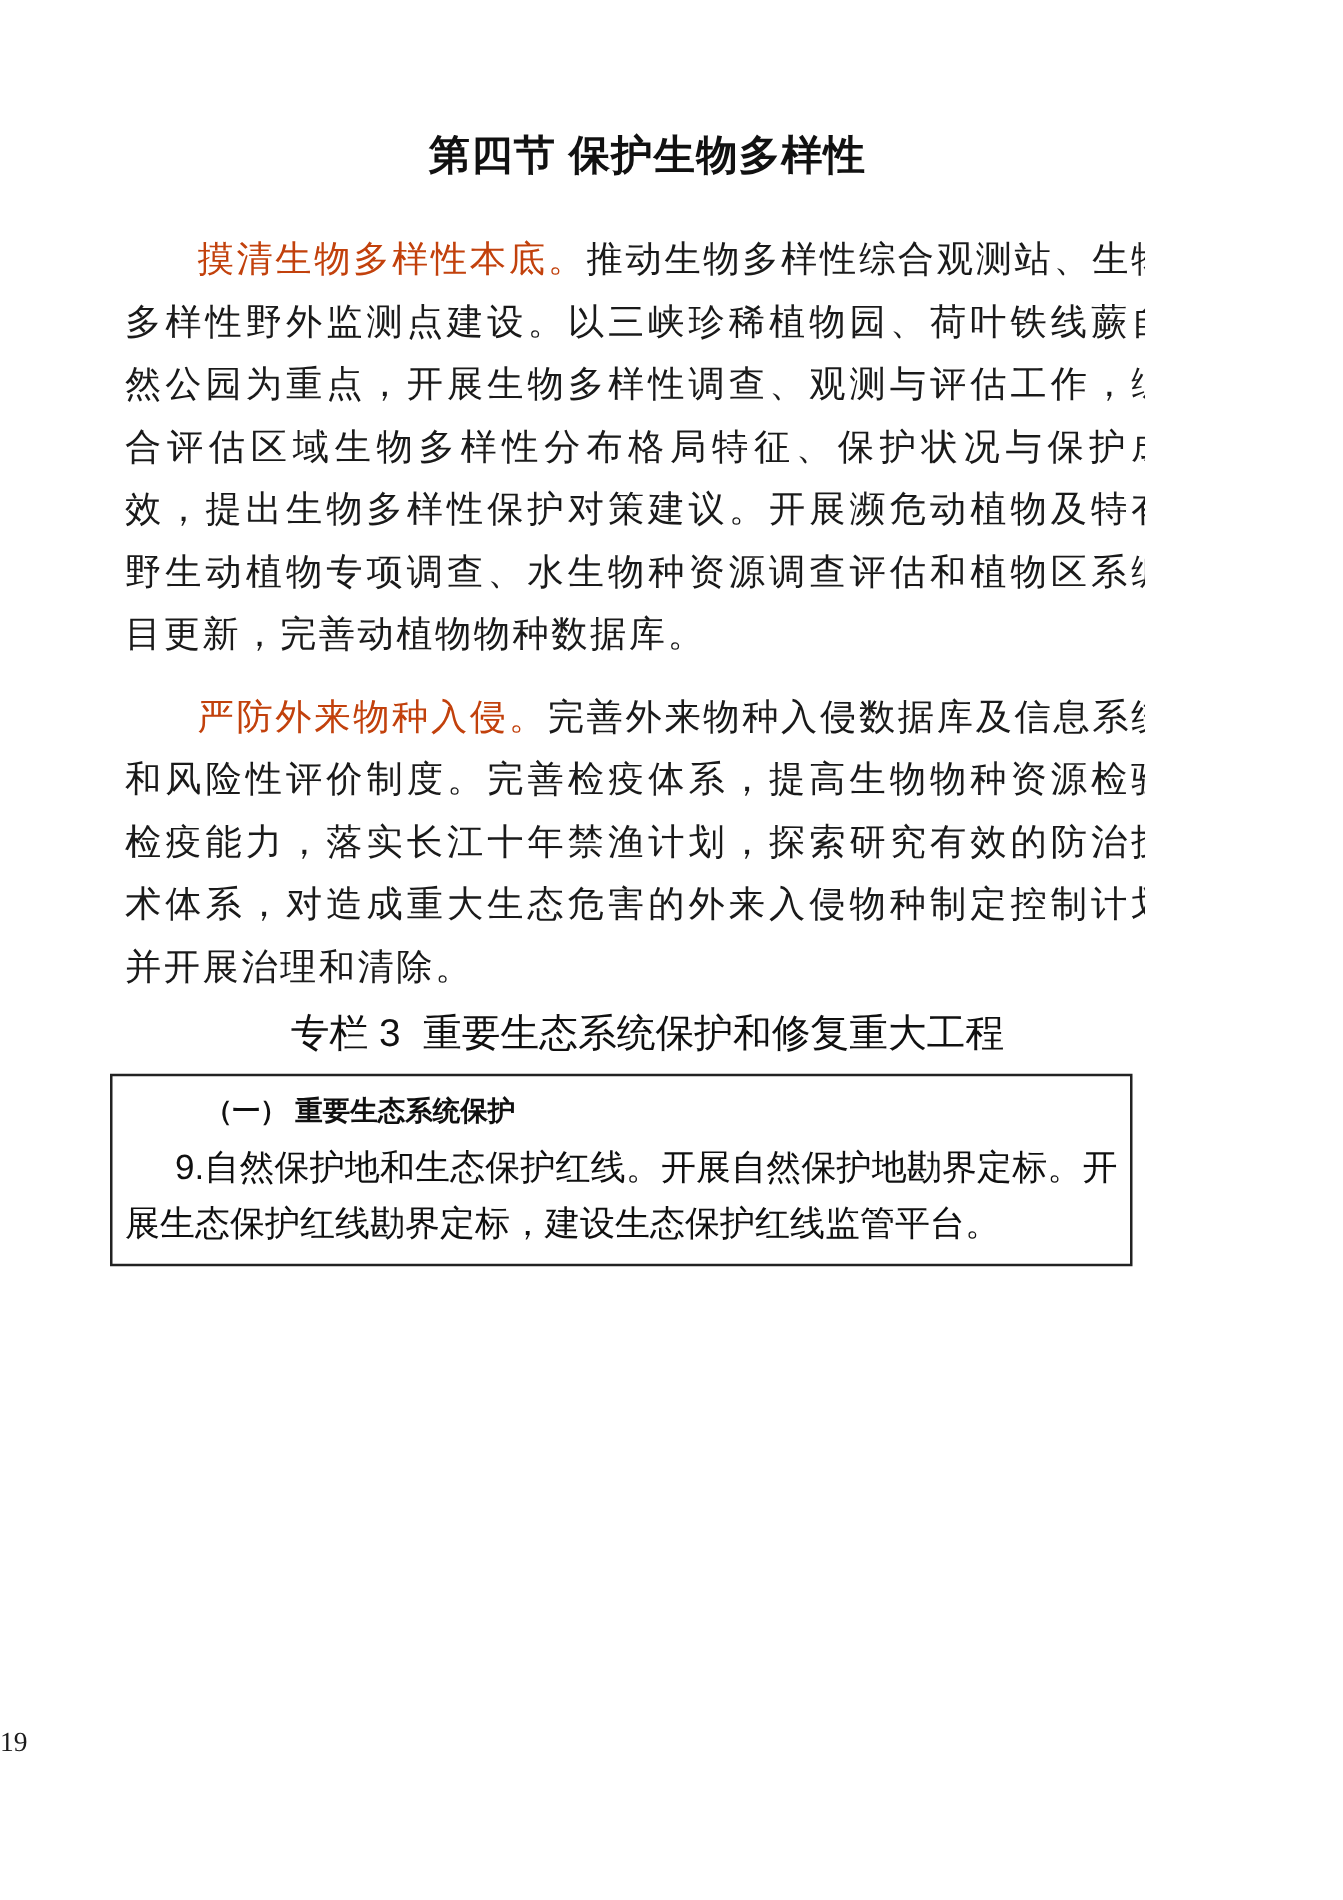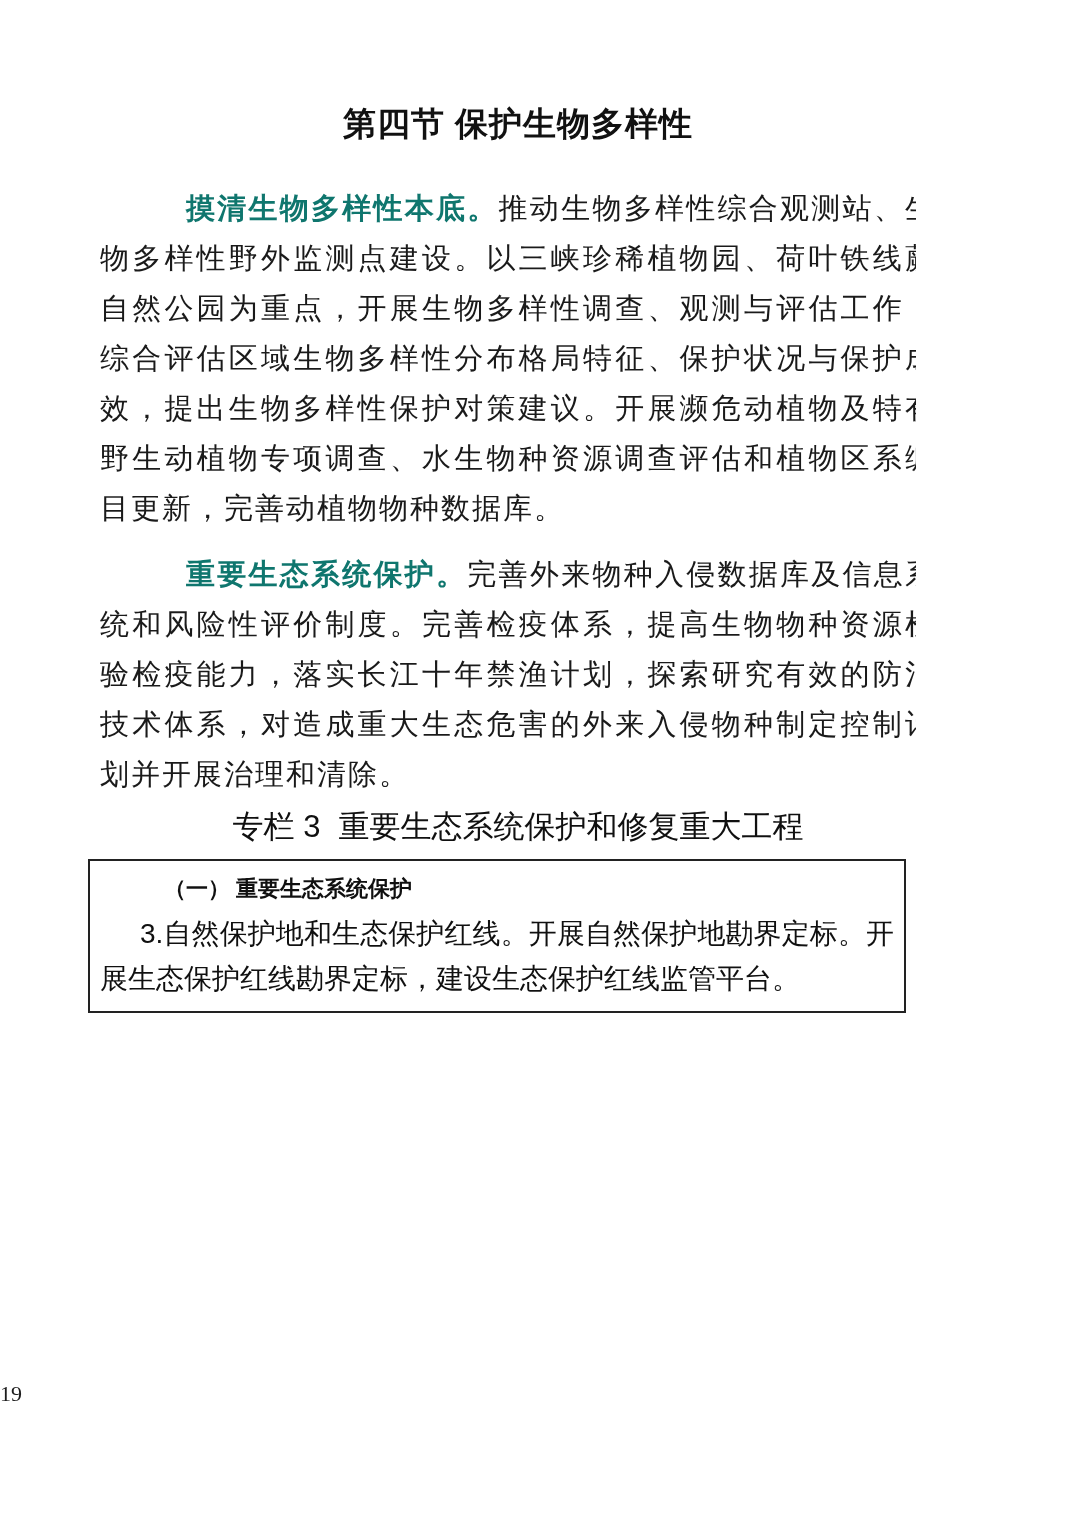--- a/index.html
+++ b/index.html
@@ -38,23 +38,22 @@
     letter-spacing: 2px;
     text-align: justify;
     text-align-last: left;
     text-indent: 58px;
     color: #1a1a1a;
     word-break: break-all;
   }
   .body-para + .body-para { margin-top: 16px; }
   .para-lead {
     font-family: "Liberation Sans", sans-serif;
-    font-weight: bold;
-    color: #0f766e;
-    margin-left: 28px;
+    font-weight: normal;
+    color: #c2410c;
   }
   .callout-heading {
     margin: 6px 0 0 0;
     text-align: center;
     font-family: "Liberation Sans", sans-serif;
     font-weight: normal;
     font-size: 31px;
     line-height: 44px;
     color: #101010;
   }
@@ -102,28 +101,28 @@
   <div class="content">
 
     <h1 class="doc-title">第四节 保护生物多样性</h1>
 
     <p class="body-para">
       <span class="para-lead">摸清生物多样性本底。</span><span>推动生物多样性综合观测站、生物多样性野外监测点建设。以三峡珍稀植物园、荷叶铁线蕨自然公园为重点，开展生物多样性调查、观测与评估工作，综合评估区域生物多样性分布格局特征、保护状况与保护成效，提出生物多样性保护对策建议。开展濒危动植物及特有野生动植物专项调查、水生物种资源调查评估和植物区系编目更新，完善动植物物种数据库。</span>
     </p>
 
 
     <p class="body-para">
-      <span class="para-lead">重要生态系统保护。</span><span>完善外来物种入侵数据库及信息系统和风险性评价制度。完善检疫体系，提高生物物种资源检验检疫能力，落实长江十年禁渔计划，探索研究有效的防治技术体系，对造成重大生态危害的外来入侵物种制定控制计划并开展治理和清除。</span>
+      <span class="para-lead">严防外来物种入侵。</span><span>完善外来物种入侵数据库及信息系统和风险性评价制度。完善检疫体系，提高生物物种资源检验检疫能力，落实长江十年禁渔计划，探索研究有效的防治技术体系，对造成重大生态危害的外来入侵物种制定控制计划并开展治理和清除。</span>
     </p>
 
     <h2 class="callout-heading">
       <span class="heading-label">专栏 3</span><span class="heading-title">重要生态系统保护和修复重大工程</span>
     </h2>
 
     <div class="callout-box">
       <p class="callout-subheading">（一） 重要生态系统保护</p>
-      <p class="callout-text">3.自然保护地和生态保护红线。开展自然保护地勘界定标。开展生态保护红线勘界定标，建设生态保护红线监管平台。</p>
+      <p class="callout-text">9.自然保护地和生态保护红线。开展自然保护地勘界定标。开展生态保护红线勘界定标，建设生态保护红线监管平台。</p>
     </div>
 
   </div>
 
   <div class="page-number">19</div>
 </div>
 
 </body></html>

